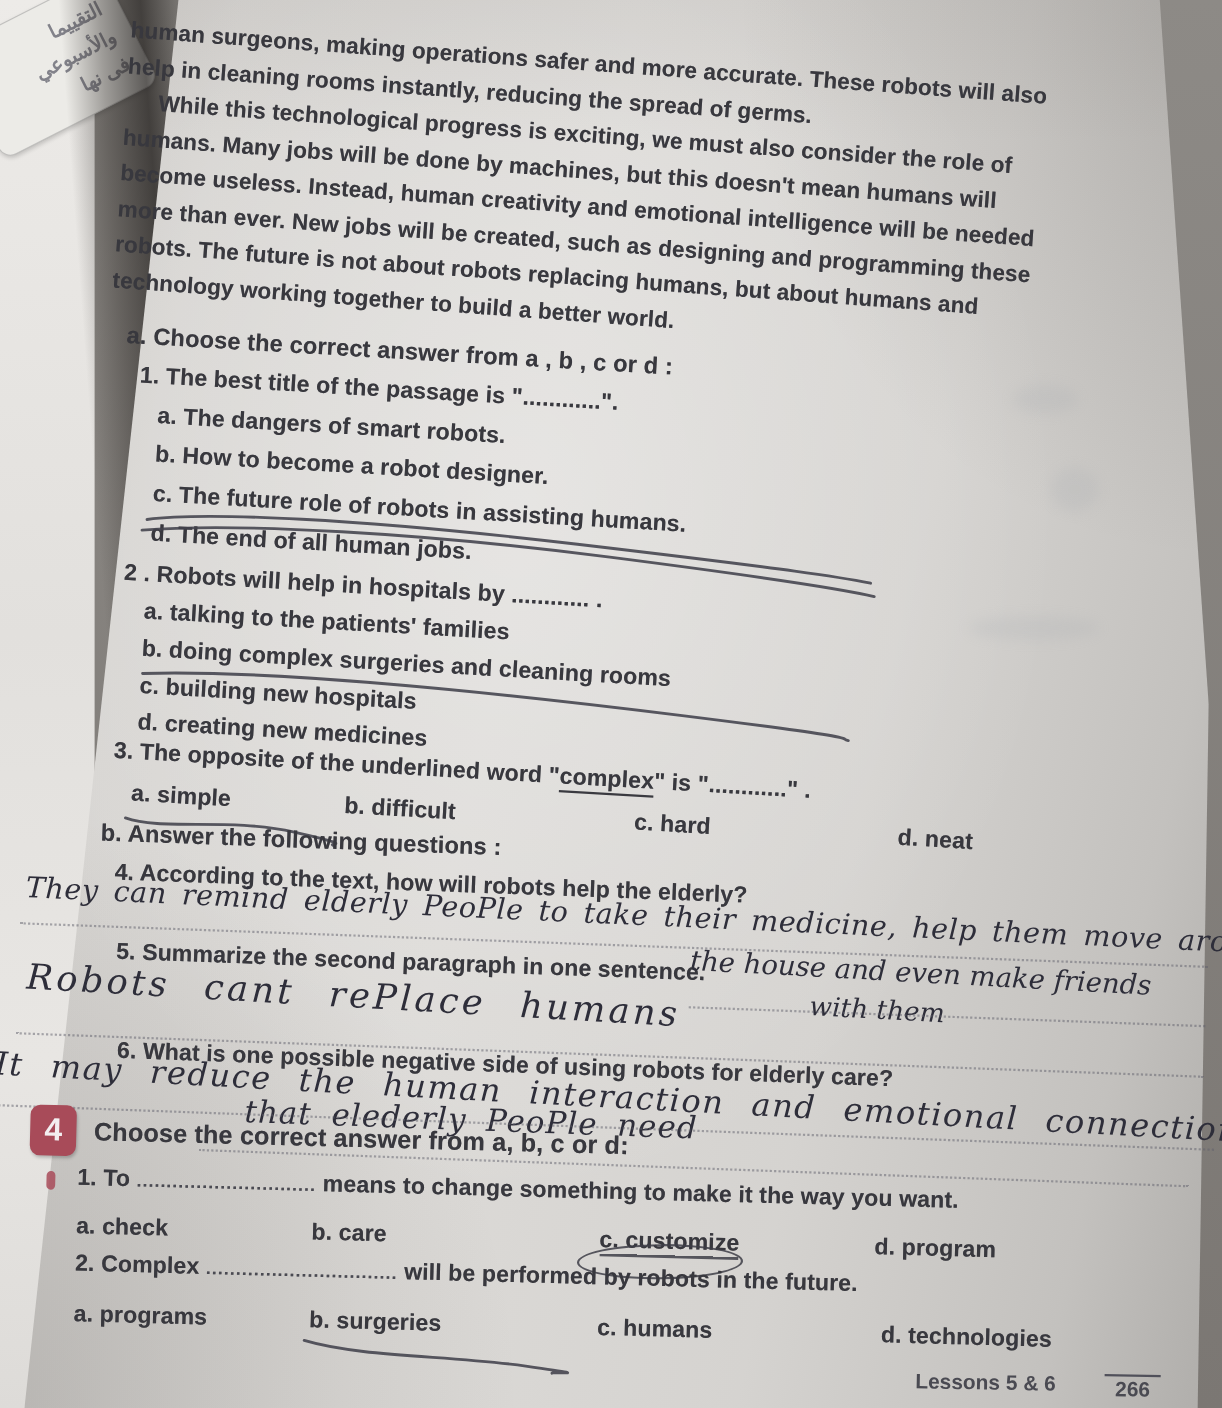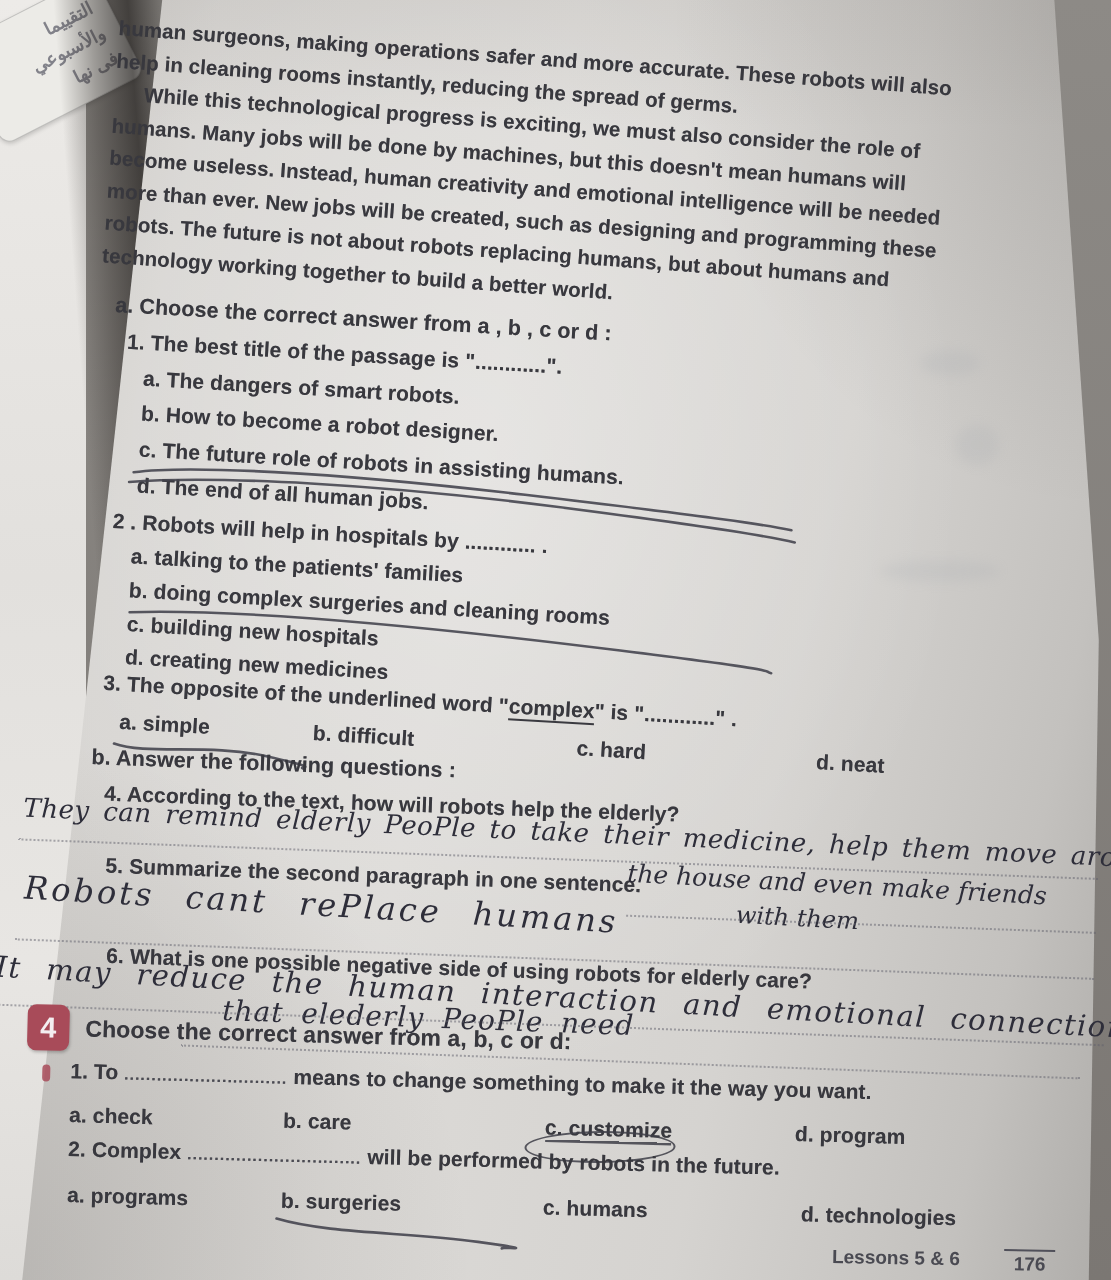--- a/index.html
+++ b/index.html
@@ -201,17 +201,17 @@
       <div class="row print opt-text" style="left:258px;top:176px;">b. surgeries</div>
       <div class="row print opt-text" style="left:520px;top:176px;">c. humans</div>
       <div class="row print opt-text" style="left:778px;top:176px;">d. technologies</div>
       <svg class="pen" style="left:246px;top:200px;width:240px;height:34px;" viewBox="0 0 240 34">
         <path d="M8,6 C60,20 140,16 210,24 S232,28 234,30"></path>
       </svg>
     </section>
 
     <div class="footer" style="left:832px;top:1248px;transform:rotate(1deg);">
       <span style="font-size:19px;font-weight:700;">Lessons 5 &amp; 6</span>
-      <span class="pageno" style="font-size:19px;font-weight:700;">176</span>
+      <span class="pageno" style="font-size:19px;font-weight:700;">266</span>
     </div>
 
   </div>
 </div>
 
 </body></html>

